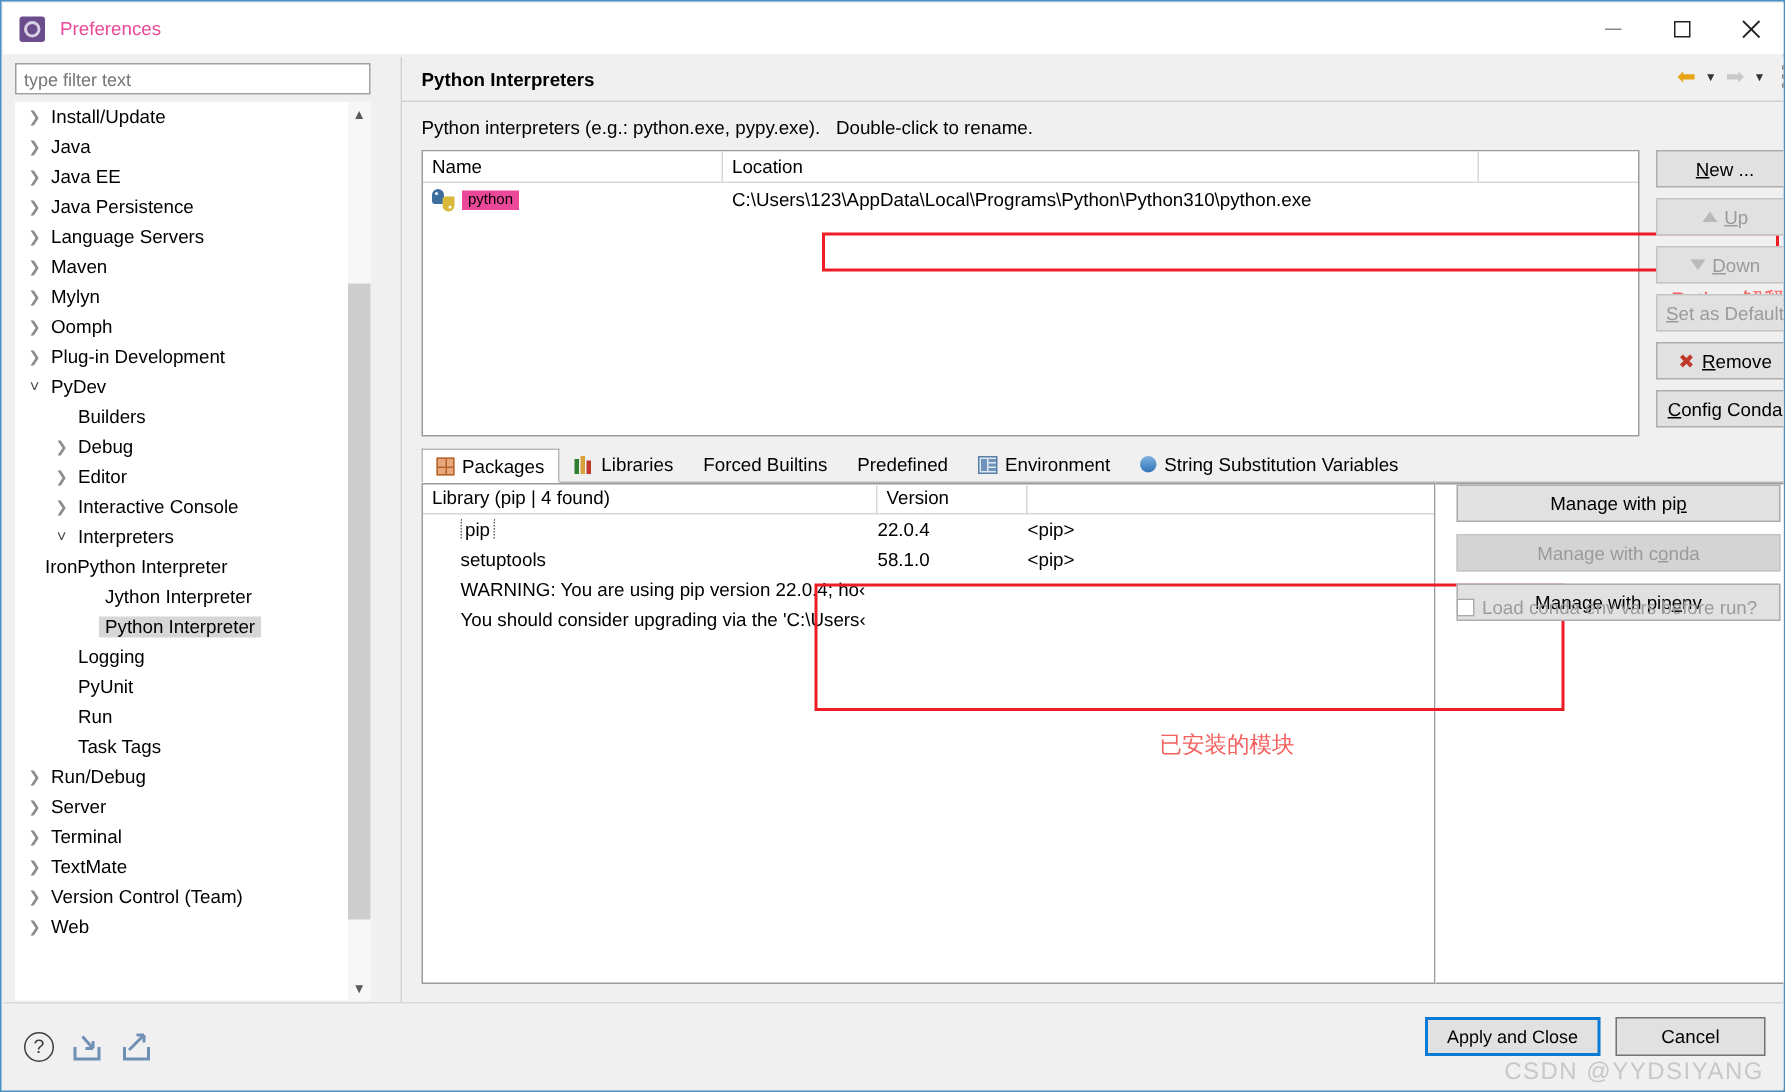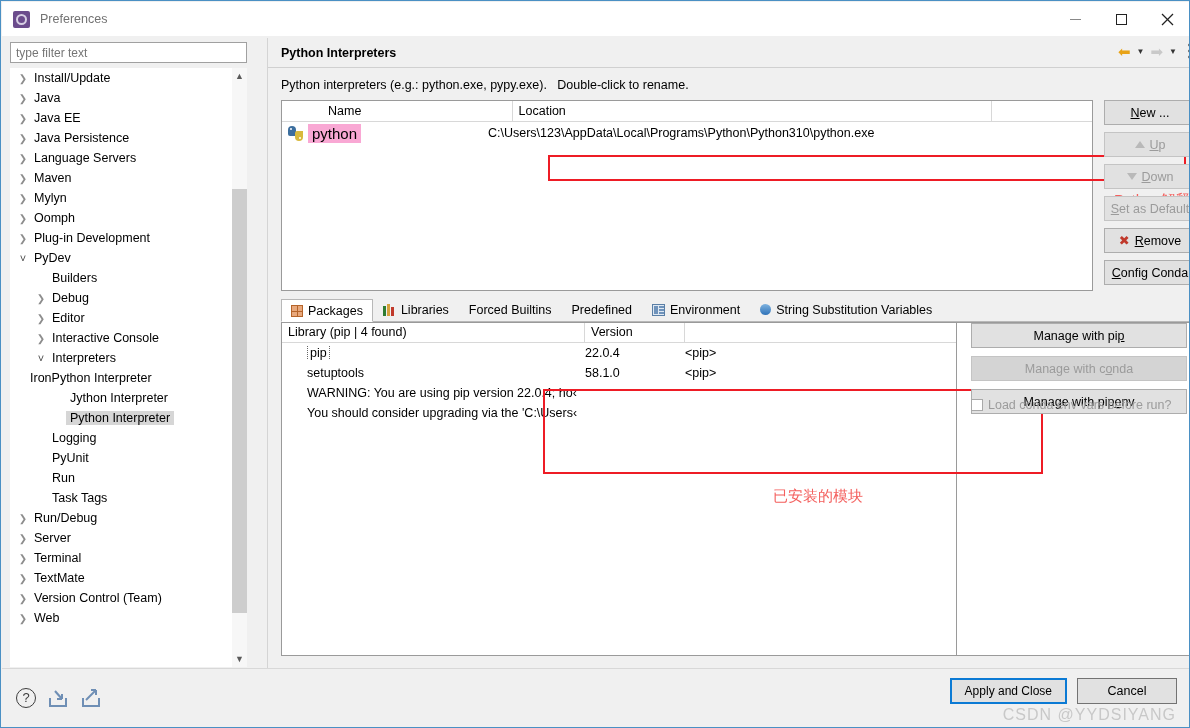--- a/index.html
+++ b/index.html
@@ -34,21 +34,21 @@
   #title-icon .outer {
     position: absolute; left: 0; top: 0; width: 17px; height: 17px;
     background: #6b4c8c; border-radius: 2px;
   }
   #title-icon .inner {
     position: absolute; left: 3px; top: 3px; width: 11px; height: 11px;
     border: 2px solid #d8d0e4; border-radius: 50%;
     background: #6b4c8c;
   }
   #title-text {
-    margin-left: 10px; font-size: 12.5px; color: #737373;
+    margin-left: 10px; font-size: 12.5px; color: #ec4899;
   }
   .winbtn {
     width: 46px; height: 34px;
     display: flex; align-items: center; justify-content: center;
     color: #333;
   }
   #win-controls { position: absolute; right: 0; top: 0; display: flex; }
 
   
   #filter-input {
@@ -128,21 +128,20 @@
 
   
   #interp-table {
     position: absolute; left: 13px; top: 62px;
     width: 812px; height: 191px;
     background: #fff; border: 1px solid #9a9a9a;
   }
   .ithead {
     height: 21px; display: flex; border-bottom: 1px solid #d8d8d8;
     background: #fff;
-    padding-left: 40px;
   }
   .ithead .cell {
     font-size: 12.5px; padding: 3px 6px;
     border-right: 1px solid #d8d8d8;
   }
   .ithead .c1 { width: 200px; }
   .ithead .c2 { width: 504px; }
   .ithead .c3 { width: 105px; border-right: none; }
   #interp-row {
     height: 22px; display: flex; align-items: center; padding-left: 6px;
@@ -154,21 +153,21 @@
     position: absolute; left: 0; top: 0; width: 8px; height: 10px;
     background: #3c6e9e; border-radius: 4px 4px 0 2px;
   }
   .py-icon .b2 {
     position: absolute; right: 0; bottom: 0; width: 8px; height: 10px;
     background: #d8b93c; border-radius: 2px 0 4px 4px;
   }
   .py-icon .d1 { position: absolute; left: 2px; top: 2px; width: 2px; height: 2px; background: #fff; border-radius: 50%; }
   .py-icon .d2 { position: absolute; right: 2px; bottom: 2px; width: 2px; height: 2px; background: #fff; border-radius: 50%; }
   #interp-name {
-    margin-left: 5px; background: #f9a8d4; padding: 1px 4px; font-size: 15px;
+    margin-left: 5px; background: #ec4899; padding: 1px 4px; font-size: 10px;
   }
   #interp-loc {
     position: absolute; left: 206px; font-size: 12.5px;
   }
   #interp-highlight {
     position: absolute; left: 280px; top: 117px;
     width: 638px; height: 26px;
     border: 2px solid #ee1c25; pointer-events: none;
   }
   #anno-path {

